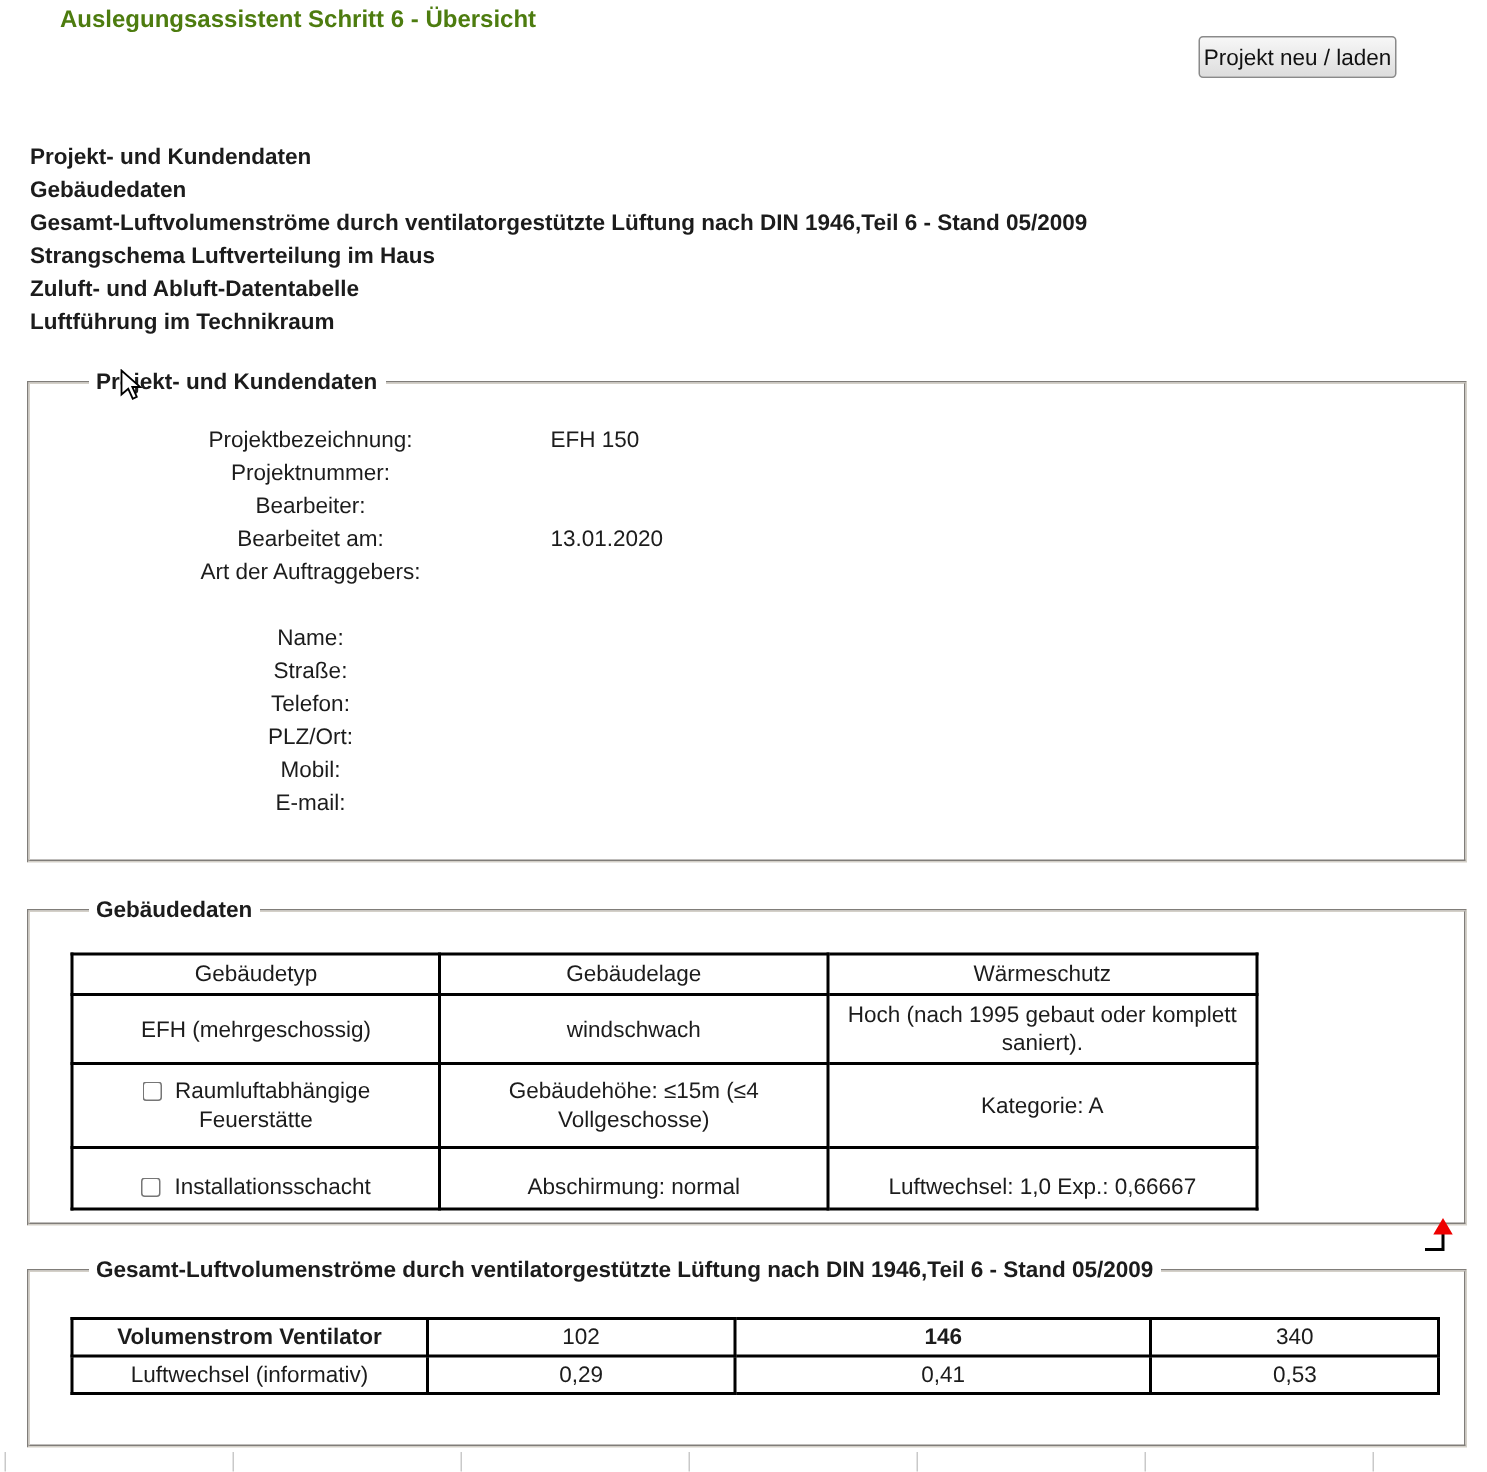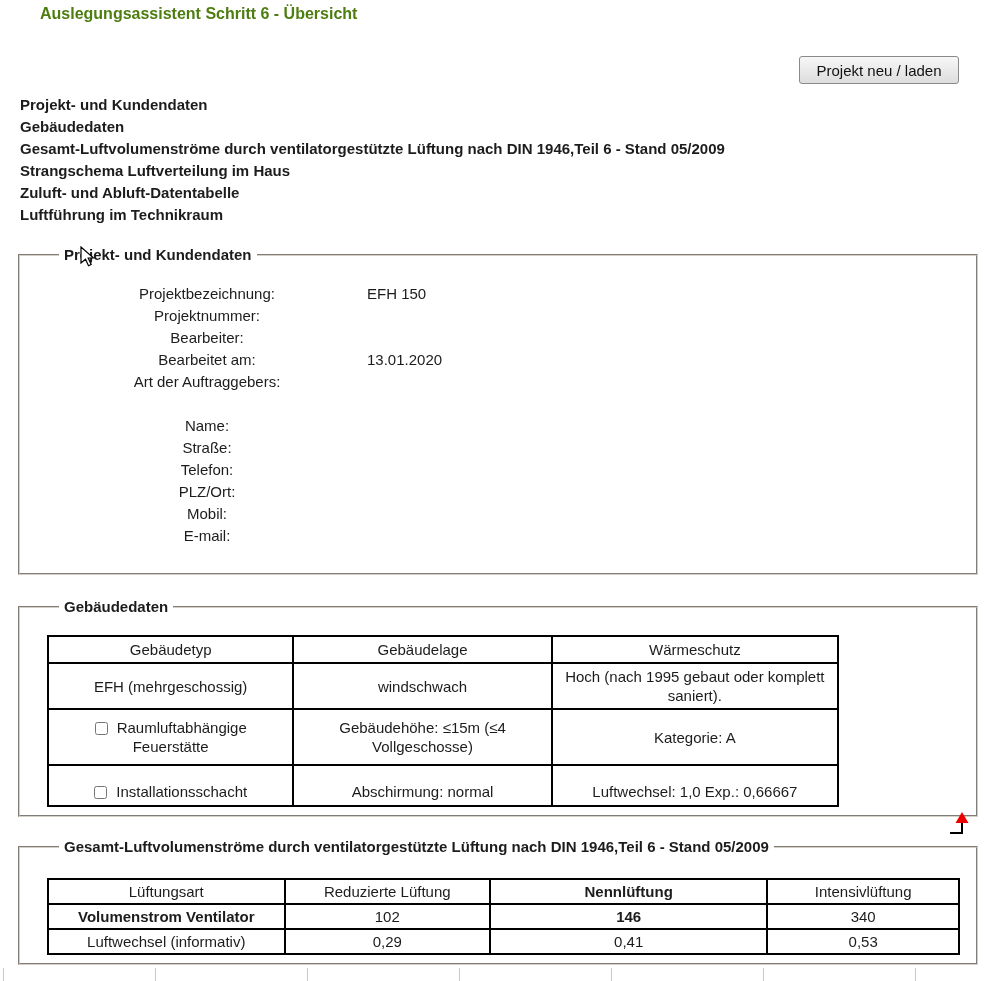--- a/index.html
+++ b/index.html
@@ -11,22 +11,22 @@
     font-family:"Liberation Sans", sans-serif;
     font-size:15px; color:#1c1c1c;
   }
   .page-title {
     position:absolute; left:20px; top:5px;
     font-size:16px; font-weight:bold; color:#4d7c0f;
     white-space:nowrap;
     margin-left:20px;
   }
   .top-button {
-    position:absolute; left:799px; top:56px;
-    width:160px; height:28px;
+    position:absolute; left:799px; top:24px;
+    width:132px; height:28px;
     background:linear-gradient(#f7f7f7,#dddddd);
     border:1px solid #8a8a8a; border-radius:3px;
     font-family:"Liberation Sans", sans-serif;
     font-size:15px; color:#111; cursor:pointer;
     padding:0;
   }
   .nav-list {
     position:absolute; left:20px; top:94px;
     font-weight:bold; line-height:22px;
   }
@@ -210,26 +210,20 @@
 <fieldset id="fs-airflow">
   <legend>Gesamt-Luftvolumenströme durch ventilatorgestützte Lüftung nach DIN 1946,Teil 6 - Stand 05/2009</legend>
   <table id="airflow-table">
     <colgroup>
         <col class="c1">
         <col class="c2">
         <col class="c3">
         <col class="c4">
       </colgroup>
     <tbody>
-        <tr>
-      <th>Lüftungsart</th>
-      <th>Reduzierte Lüftung</th>
-      <th class="bold">Nennlüftung</th>
-      <th>Intensivlüftung</th>
-    </tr>
     <tr>
       <td class="bold">Volumenstrom Ventilator</td>
       <td>102</td>
       <td class="bold">146</td>
       <td>340</td>
     </tr>
     <tr>
       <td>Luftwechsel (informativ)</td>
       <td>0,29</td>
       <td>0,41</td>

